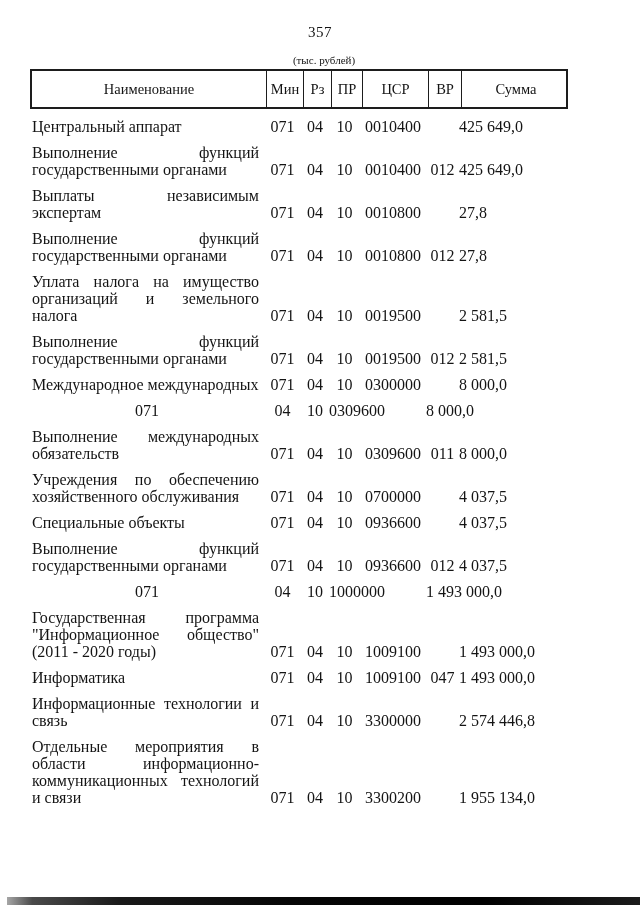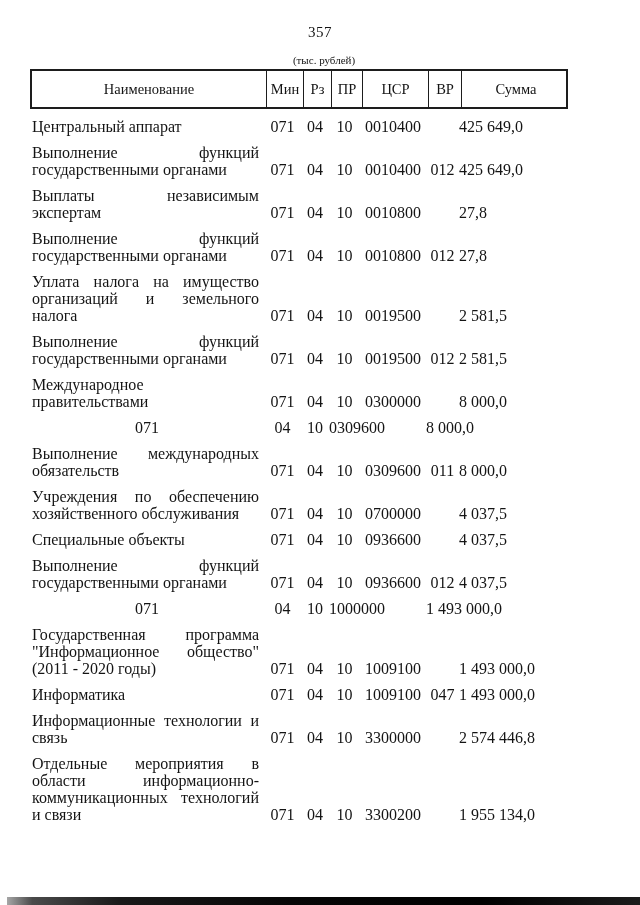--- a/index.html
+++ b/index.html
@@ -152,21 +152,21 @@
     <div class="cell c-name">Выполнение функций государственными органами</div>
     <div class="cell c-min">071</div>
     <div class="cell c-rz">04</div>
     <div class="cell c-pr">10</div>
     <div class="cell c-csr">0019500</div>
     <div class="cell c-vr">012</div>
     <div class="cell c-sum">2 581,5</div>
   </div>
 
   <div class="row">
-    <div class="cell c-name">Международное правительствами</div>
+    <div class="cell c-name">Международное международных</div>
     <div class="cell c-min">071</div>
     <div class="cell c-rz">04</div>
     <div class="cell c-pr">10</div>
     <div class="cell c-csr">0300000</div>
     <div class="cell c-vr"></div>
     <div class="cell c-sum">8 000,0</div>
   </div>
 
   <div class="row">
     <div class="cell c-min">071</div>

